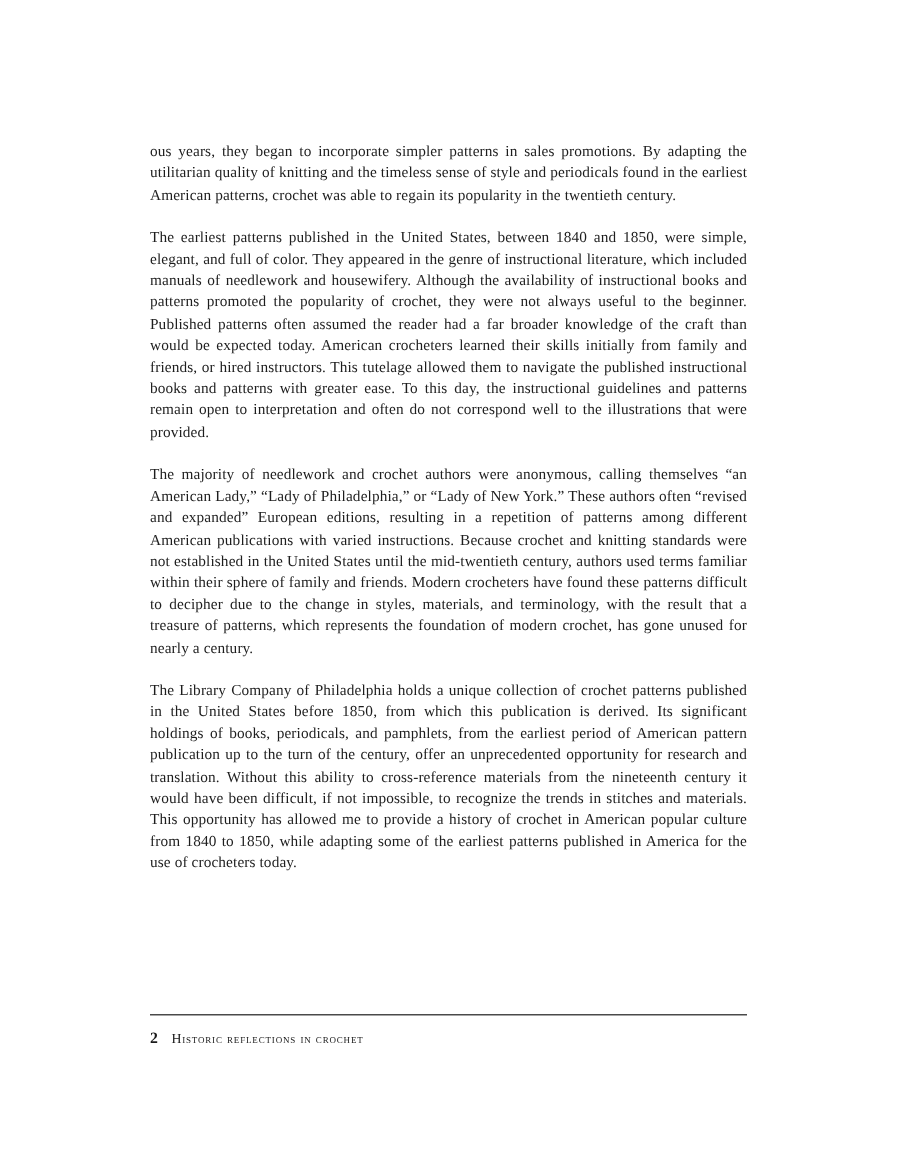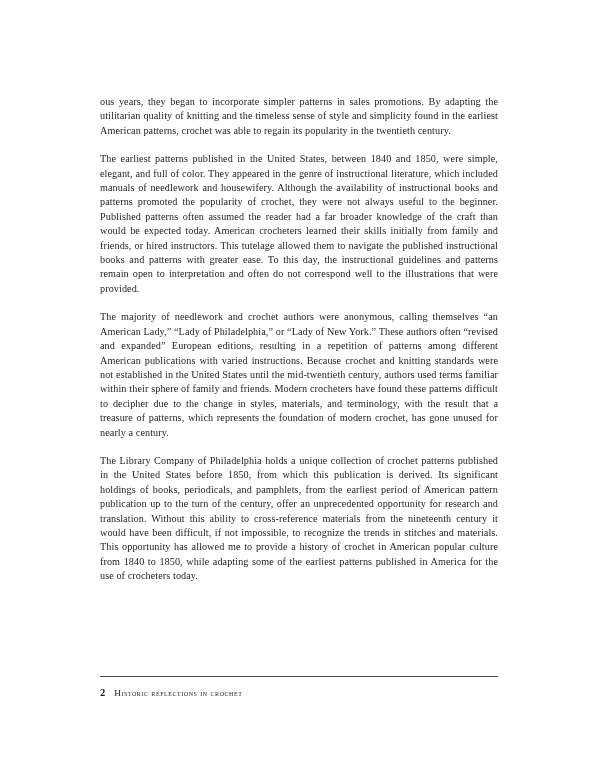--- a/index.html
+++ b/index.html
@@ -73,21 +73,21 @@
   .running-head::first-letter {
     text-transform: uppercase;
   }
 </style>
 </head>
 <body>
 
 <div class="page">
 
   <div class="content">
-    <p class="para">ous years, they began to incorporate simpler patterns in sales promotions. By adapting the utilitarian quality of knitting and the timeless sense of style and simplicity found in the earliest American patterns, crochet was able to regain its popularity in the twentieth century.</p>
+    <p class="para">ous years, they began to incorporate simpler patterns in sales promotions. By adapting the utilitarian quality of knitting and the timeless sense of style and periodicals found in the earliest American patterns, crochet was able to regain its popularity in the twentieth century.</p>
     <p class="para">The earliest patterns published in the United States, between 1840 and 1850, were simple, elegant, and full of color. They appeared in the genre of instructional literature, which included manuals of needlework and housewifery. Although the availability of instructional books and patterns promoted the popularity of crochet, they were not always useful to the beginner. Published patterns often assumed the reader had a far broader knowledge of the craft than would be expected today. American crocheters learned their skills initially from family and friends, or hired instructors. This tutelage allowed them to navigate the published instructional books and patterns with greater ease.  To this day, the instructional guidelines and patterns remain open to interpretation and often do not correspond well to the illustrations that were provided.</p>
     <p class="para">The majority of needlework and crochet authors were anonymous, calling themselves “an American Lady,” “Lady of Philadelphia,” or  “Lady of New York.” These authors often “revised and expanded” European editions, resulting in a repetition of patterns among different American publications with varied instructions. Because crochet and knitting standards were not established in the United States until the mid-twentieth century, authors used terms familiar within their sphere of family and friends. Modern crocheters have found these patterns difficult to decipher due to the change in styles, materials, and terminology, with the result that a treasure of patterns, which represents the foundation of modern crochet, has gone unused for nearly a century.</p>
     <p class="para">The Library Company of Philadelphia holds a unique collection of crochet patterns published in the United States before 1850, from which this publication is derived. Its significant holdings of books, periodicals, and pamphlets, from the earliest period of American pattern publication up to the turn of the century, offer an unprecedented opportunity for research and translation. Without this ability to cross-reference materials from the nineteenth century it would have been difficult, if not impossible, to recognize the trends in stitches and materials. This opportunity has allowed me to provide a history of crochet in American popular culture from 1840 to 1850, while adapting some of the earliest patterns published in America for the use of crocheters today.</p>
   </div>
 
   <div class="footer-rule"></div>
 
   <div class="footer">
     <span class="folio">2</span>
     <span class="running-head">Historic Reflections in Crochet</span>

